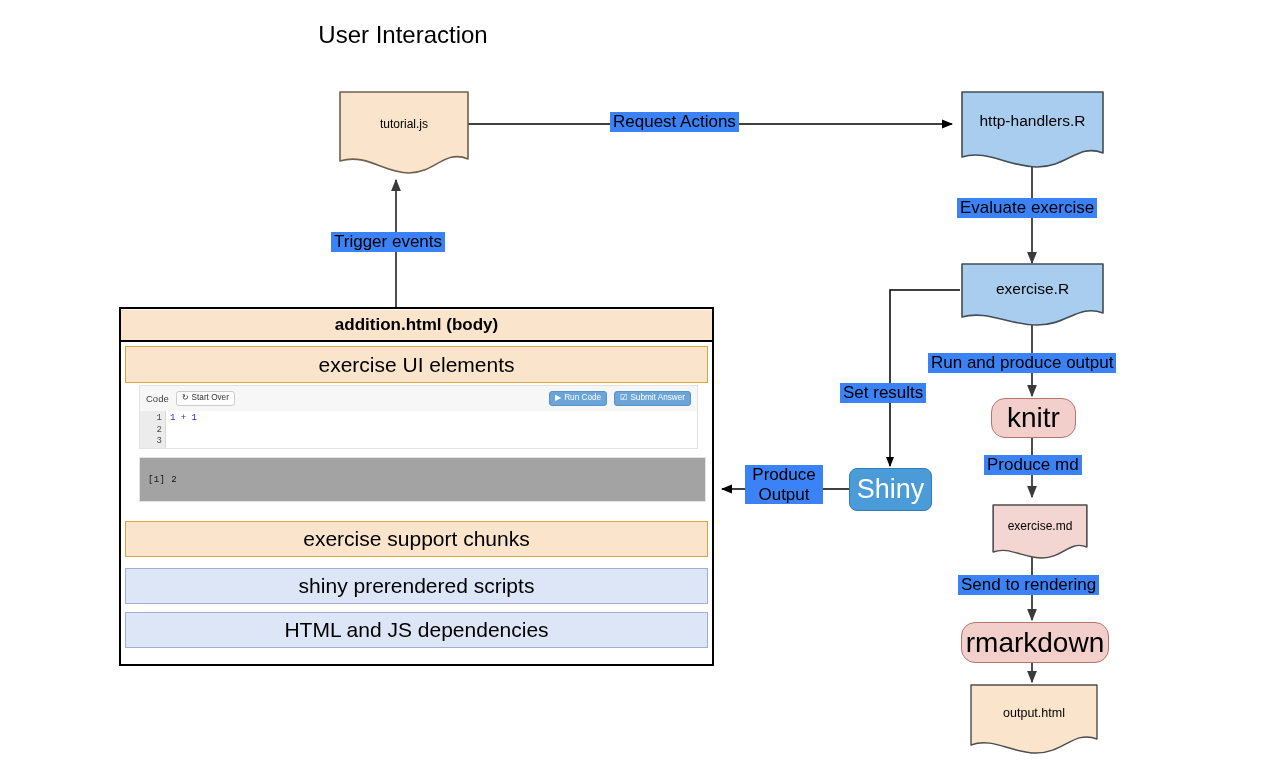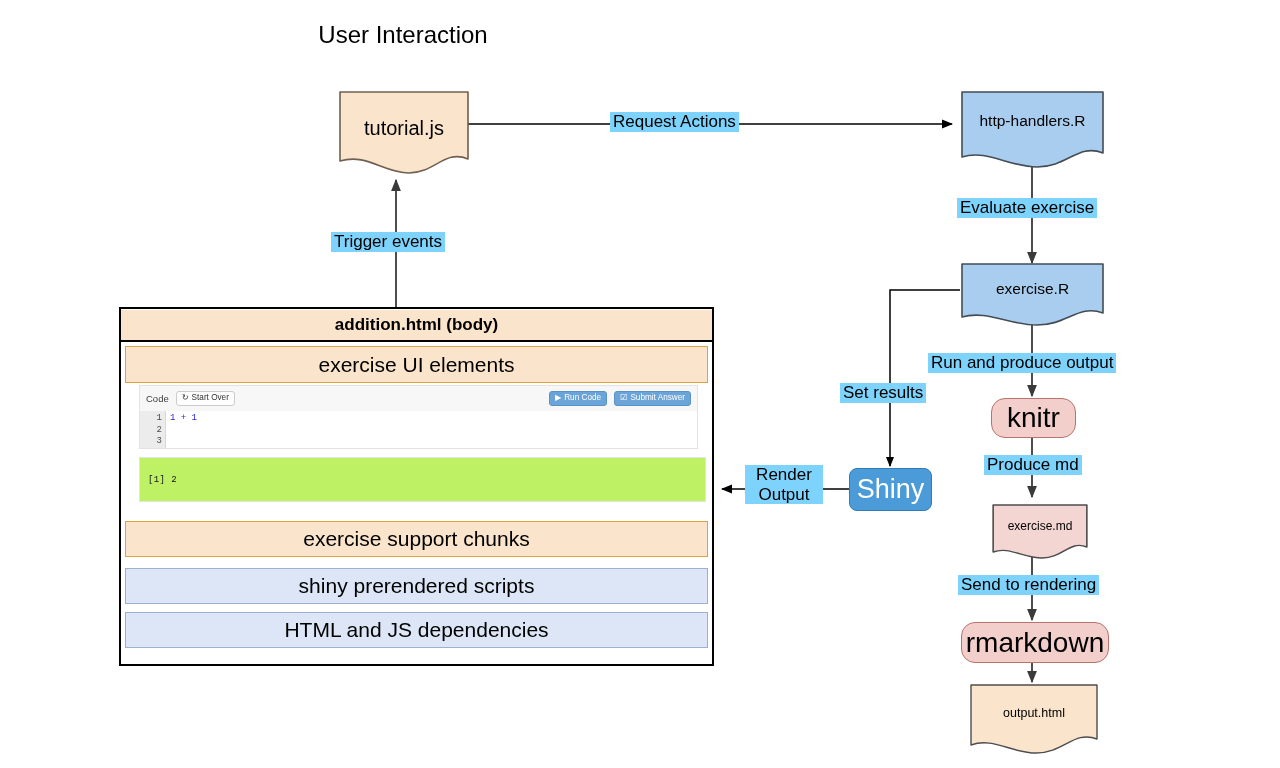--- a/index.html
+++ b/index.html
@@ -53,21 +53,21 @@
     border-radius: 8px;
     color:#ffffff;
     font-size: 27px;
   }
 
   
   .edge-label {
     position:absolute;
     font-size: 17px;
     color:#000;
-    background:#7dd3fc;
+    background:#3b82f6;
     white-space:nowrap;
     text-align:center;
     line-height:1.15;
     padding: 0 3px;
   }
 
   
   #edges { position:absolute; left:0; top:0; width:1280px; height:768px; pointer-events:none; }
 
   
@@ -129,21 +129,21 @@
     text-align:right; padding:2px 3px 0 0; line-height:11.5px;
   }
   #code-text {
     flex:1 1 auto; background:#ffffff;
     font-family:"Liberation Mono", monospace; font-size:9px;
     line-height:11.5px; padding:2px 0 0 4px; color:#2b2bd1;
     border-left:1px solid #d8d8d8;
   }
   #output-card {
     position:absolute; left:0; top:72px; width:100%; height:43px;
-    background:#bef264; border:1px solid #e3e3e3;
+    background:#a3a3a3; border:1px solid #e3e3e3;
     font-family:"Liberation Mono", monospace; font-size:9px;
     display:flex; align-items:center; padding-left:8px;
     color:#111; letter-spacing:0.4px;
   }
 
   .ico { display:inline-block; line-height:1; }
 </style>
 </head>
 <body>
 
@@ -178,21 +178,21 @@
     <path d="M849,489 L722,489" stroke="#000" stroke-width="1.6" fill="none" marker-end="url(#arrow)"></path>
   </svg>
 
   <div class="col-title abs" style="left:203px; top:23px; width:400px;">User Interaction</div>
 
 
   <div class="docshape" style="left:339px; top:91px; width:130px; height:85px;">
     <svg viewBox="0 0 130 85" preserveAspectRatio="none">
       <path d="M1,1 H129 V68 C106,58 96,82 70,82 C44,82 28,62 1,70 Z" fill="#fae4cb" stroke="#6f6050" stroke-width="1.6" stroke-linejoin="round"></path>
     </svg>
-    <div class="doclabel" style="top:26px; font-size:20px;">tutorial.js</div>
+    <div class="doclabel" style="top:26px; font-size:12px;">tutorial.js</div>
   </div>
 
   <div class="docshape" style="left:961px; top:91px; width:143px; height:80px;">
     <svg viewBox="0 0 143 80" preserveAspectRatio="none">
       <path d="M1,1 H142 V62 C117,52 107,76 76,76 C48,76 26,58 1,66 Z" fill="#a9cdef" stroke="#444c55" stroke-width="1.6" stroke-linejoin="round"></path>
     </svg>
     <div class="doclabel" style="top:21px; font-size:15.5px;">http-handlers.R</div>
   </div>
 
   <div class="docshape" style="left:961px; top:263px; width:143px; height:65px;">
@@ -236,21 +236,21 @@
 
   <div class="edge-label" style="left:928px; top:353px;">Run and produce output</div>
 
   <div class="edge-label" style="left:984px; top:455px;">Produce md</div>
 
   <div class="edge-label" style="left:958px; top:575px;">Send to rendering</div>
 
   <div class="edge-label" style="left:840px; top:383px;">Set results</div>
 
   <div class="edge-label" style="left:745px; top:465px; text-align:center; width:72px;">
-    <span style="display:block;">Render</span>
+    <span style="display:block;">Produce</span>
     <span style="display:block;">Output</span>
   </div>
 
   <div id="addition-frame">
 
     <div class="band title">addition.html (body)</div>
 
     <div class="band tan" style="top:37px; height:35px;">exercise UI elements</div>
 
     <div id="exercise-widget">

